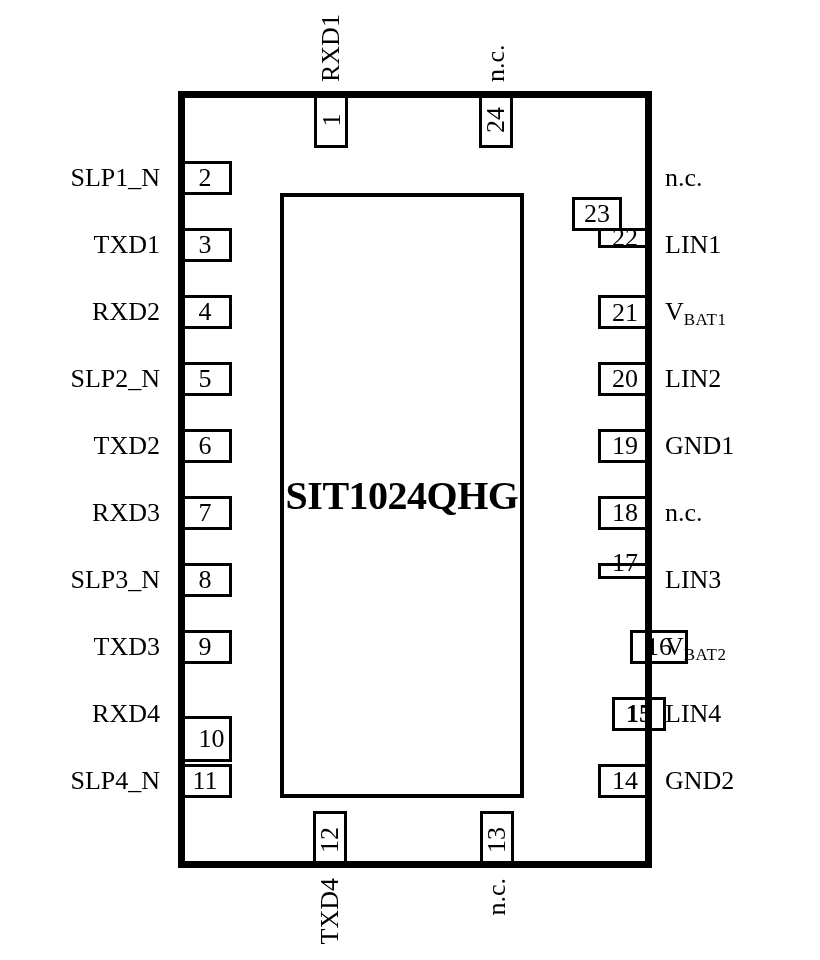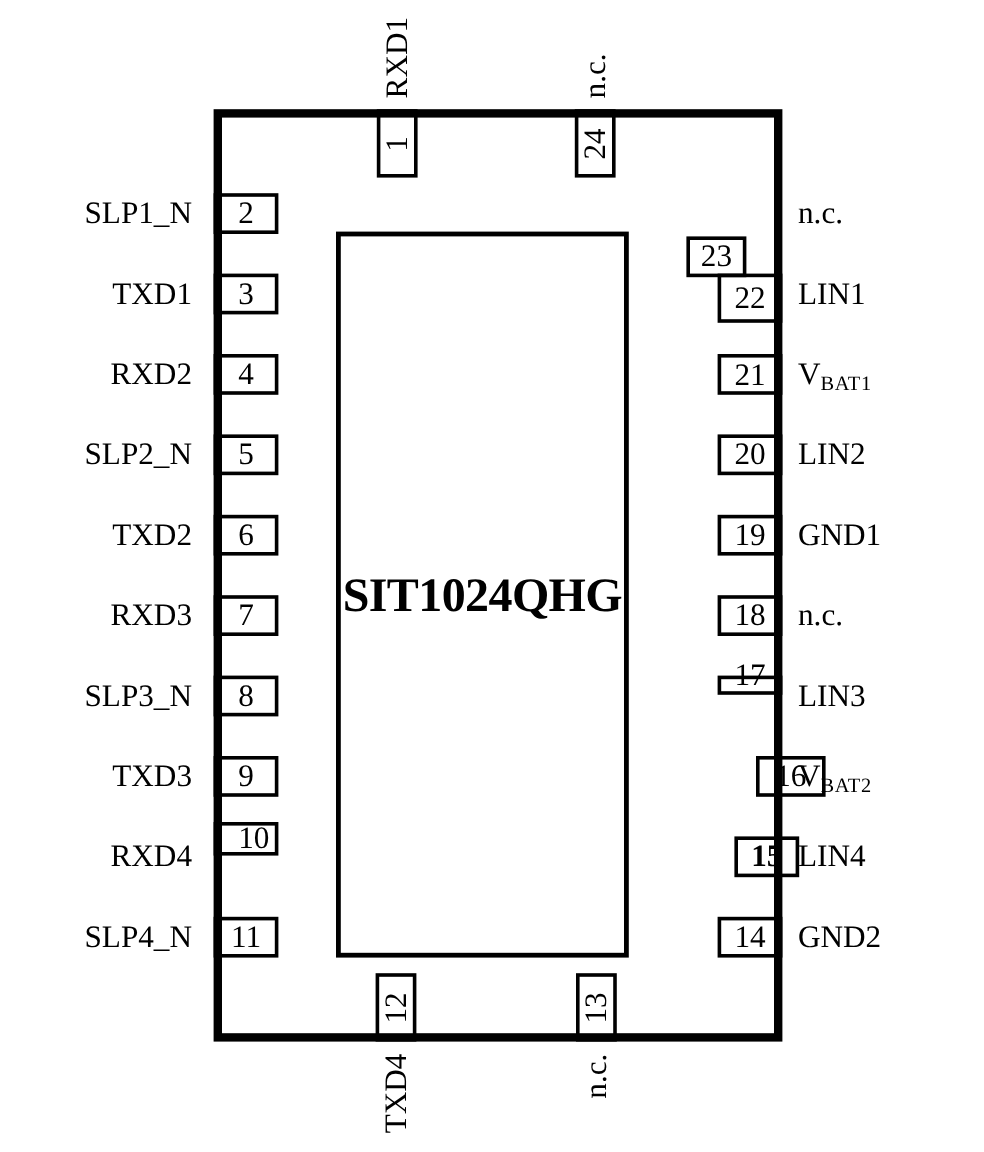--- a/index.html
+++ b/index.html
@@ -115,33 +115,33 @@
       </div>
       <div class="sidelabel lft" style="left: 20px; top: 496px; width: 140px;">RXD3</div>
       <div class="pinbox" style="left: 178px; top: 563px; width: 54px; height: 34px;">
         <span class="pnum">8</span>
       </div>
       <div class="sidelabel lft" style="left: 20px; top: 563px; width: 140px;">SLP3_N</div>
       <div class="pinbox" style="left: 178px; top: 630px; width: 54px; height: 34px;">
         <span class="pnum">9</span>
       </div>
       <div class="sidelabel lft" style="left: 20px; top: 630px; width: 140px;">TXD3</div>
-      <div class="pinbox" style="left: 178px; top: 685px; width: 54px; height: 28px; padding-left: 13px;">
+      <div class="pinbox" style="left: 178px; top: 716px; width: 54px; height: 46px; padding-left: 13px;">
         <span class="pnum">10</span>
       </div>
       <div class="sidelabel lft" style="left: 20px; top: 697px; width: 140px;">RXD4</div>
       <div class="pinbox" style="left: 178px; top: 764px; width: 54px; height: 34px;">
         <span class="pnum">11</span>
       </div>
       <div class="sidelabel lft" style="left: 20px; top: 764px; width: 140px;">SLP4_N</div>
       <div class="pinbox" style="left: 572px; top: 161px; width: 50px; height: 34px; margin-top: 36px;">
         <span class="pnum">23</span>
       </div>
       <div class="sidelabel rgt" style="left: 665px; top: 161px; width: 145px;">n.c.</div>
-      <div class="pinbox" style="left: 598px; top: 228px; width: 54px; height: 41px;">
+      <div class="pinbox" style="left: 598px; top: 228px; width: 54px; height: 20px;">
         <span class="pnum">22</span>
       </div>
       <div class="sidelabel rgt" style="left: 665px; top: 228px; width: 145px;">LIN1</div>
       <div class="pinbox" style="left: 598px; top: 295px; width: 54px; height: 34px; align-items: flex-end;">
         <span class="pnum">21</span>
       </div>
       <div class="sidelabel rgt" style="left: 665px; top: 295px; width: 145px;"><span>V</span><span class="sub">BAT1</span></div>
       <div class="pinbox" style="left: 598px; top: 362px; width: 54px; height: 34px;">
         <span class="pnum">20</span>
       </div>

